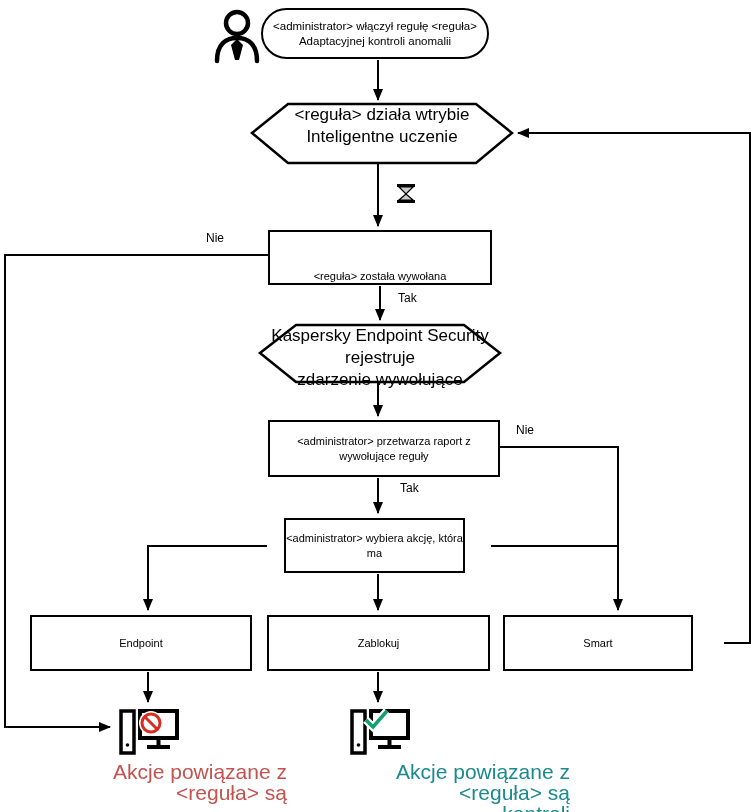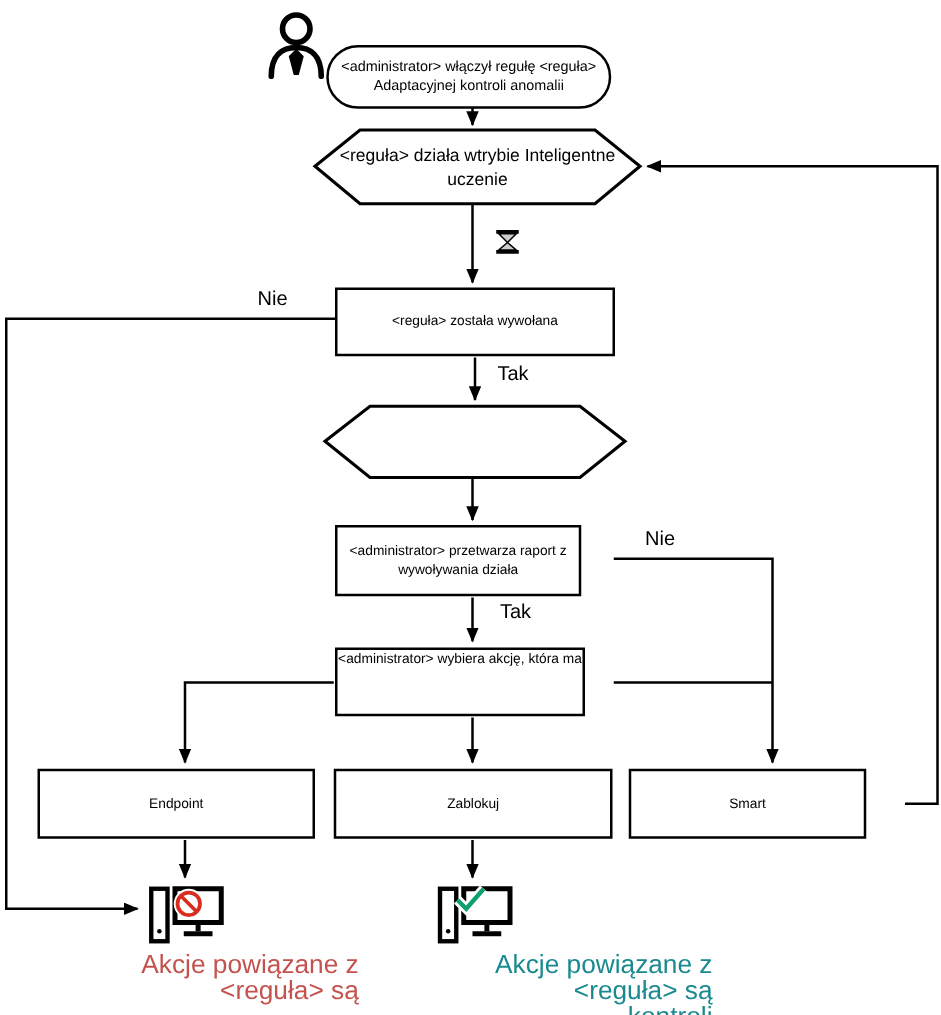--- a/index.html
+++ b/index.html
@@ -6,26 +6,26 @@
   .canvas{
     position:relative;width:753px;height:812px;background:#ffffff;
     font-family:"Liberation Sans", sans-serif;color:#000;overflow:hidden;
   }
   .layer{position:absolute;left:0;top:0;width:753px;height:812px;}
   .node{
     position:absolute;box-sizing:border-box;border:2px solid #000;background:#fff;
     display:flex;flex-direction:column;align-items:center;justify-content:center;
     text-align:center;font-size:11px;line-height:1.3;
   }
-  .node.start{border-radius:26px;font-size:11.5px;margin-top:28px;}
+  .node.start{border-radius:26px;font-size:11.5px;}
   .hexlabel{
-    position:absolute;display:flex;flex-direction:column;align-items:center;justify-content:center;
-    text-align:center;font-size:14px;line-height:1.3;
+    position:absolute;display:flex;flex-direction:column;align-items:center;
+    text-align:center;font-size:17px;line-height:1.3;
   }
-  .edge-label{position:absolute;font-size:16px;line-height:1;}
+  .edge-label{position:absolute;font-size:12px;line-height:1;}
   .duration-label{position:absolute;font-size:15px;line-height:1;}
   .caption{position:absolute;text-align:right;font-size:21px;line-height:21px;}
   .caption.blocked{color:var(--blocked-text,#c4524e);}
   .caption.allowed{color:var(--allowed-text,#1a8a90);}
   svg .stroke-line{stroke:var(--line,#000);stroke-width:2;fill:none;}
   svg .shape{stroke:var(--line,#000);stroke-width:2.5;fill:#fff;}
 </style>
 </head>
 <body>
 
@@ -97,31 +97,35 @@
   </svg>
 
   <div class="node start" style="left:261px;top:8px;width:228px;height:51px;">
     <span>&lt;administrator&gt; włączył regułę &lt;reguła&gt;</span>
     <span>Adaptacyjnej kontroli anomalii</span>
   </div>
 
   <div class="hexlabel" style="left:262px;top:104px;width:240px;height:59px;">
     <span>&lt;reguła&gt; działa wtrybie Inteligentne uczenie</span>
   </div>
+  <div class="hexlabel" style="left:270px;top:325px;width:220px;height:57px;">
+    <span>Kaspersky Endpoint Security rejestruje</span>
+    <span>zdarzenie wywołujące</span>
+  </div>
 
-  <div class="node" style="left:268px;top:230px;width:224px;height:55px;">
+  <div class="node" style="left:268px;top:230px;width:224px;height:55px;justify-content:flex-end;">
     <span>&lt;reguła&gt; została wywołana</span>
   </div>
 
-  <div class="node" style="left:268px;top:420px;width:197px;height:57px;">
+  <div class="node" style="left:268px;top:420px;width:232px;height:57px;">
     <span>&lt;administrator&gt; przetwarza raport z</span>
-    <span>wywoływania działa</span>
+    <span>wywołujące reguły</span>
   </div>
 
-  <div class="node" style="left:268px;top:518px;width:200px;height:55px;justify-content:space-between;">
+  <div class="node" style="left:284px;top:518px;width:181px;height:55px;">
     <span>&lt;administrator&gt; wybiera akcję, która ma</span>
   </div>
 
   <div class="node" style="left:30px;top:615px;width:222px;height:56px;">
     <span>Endpoint</span>
   </div>
   <div class="node" style="left:267px;top:615px;width:223px;height:56px;">
     <span>Zablokuj</span>
   </div>
   <div class="node" style="left:503px;top:615px;width:190px;height:56px;">

